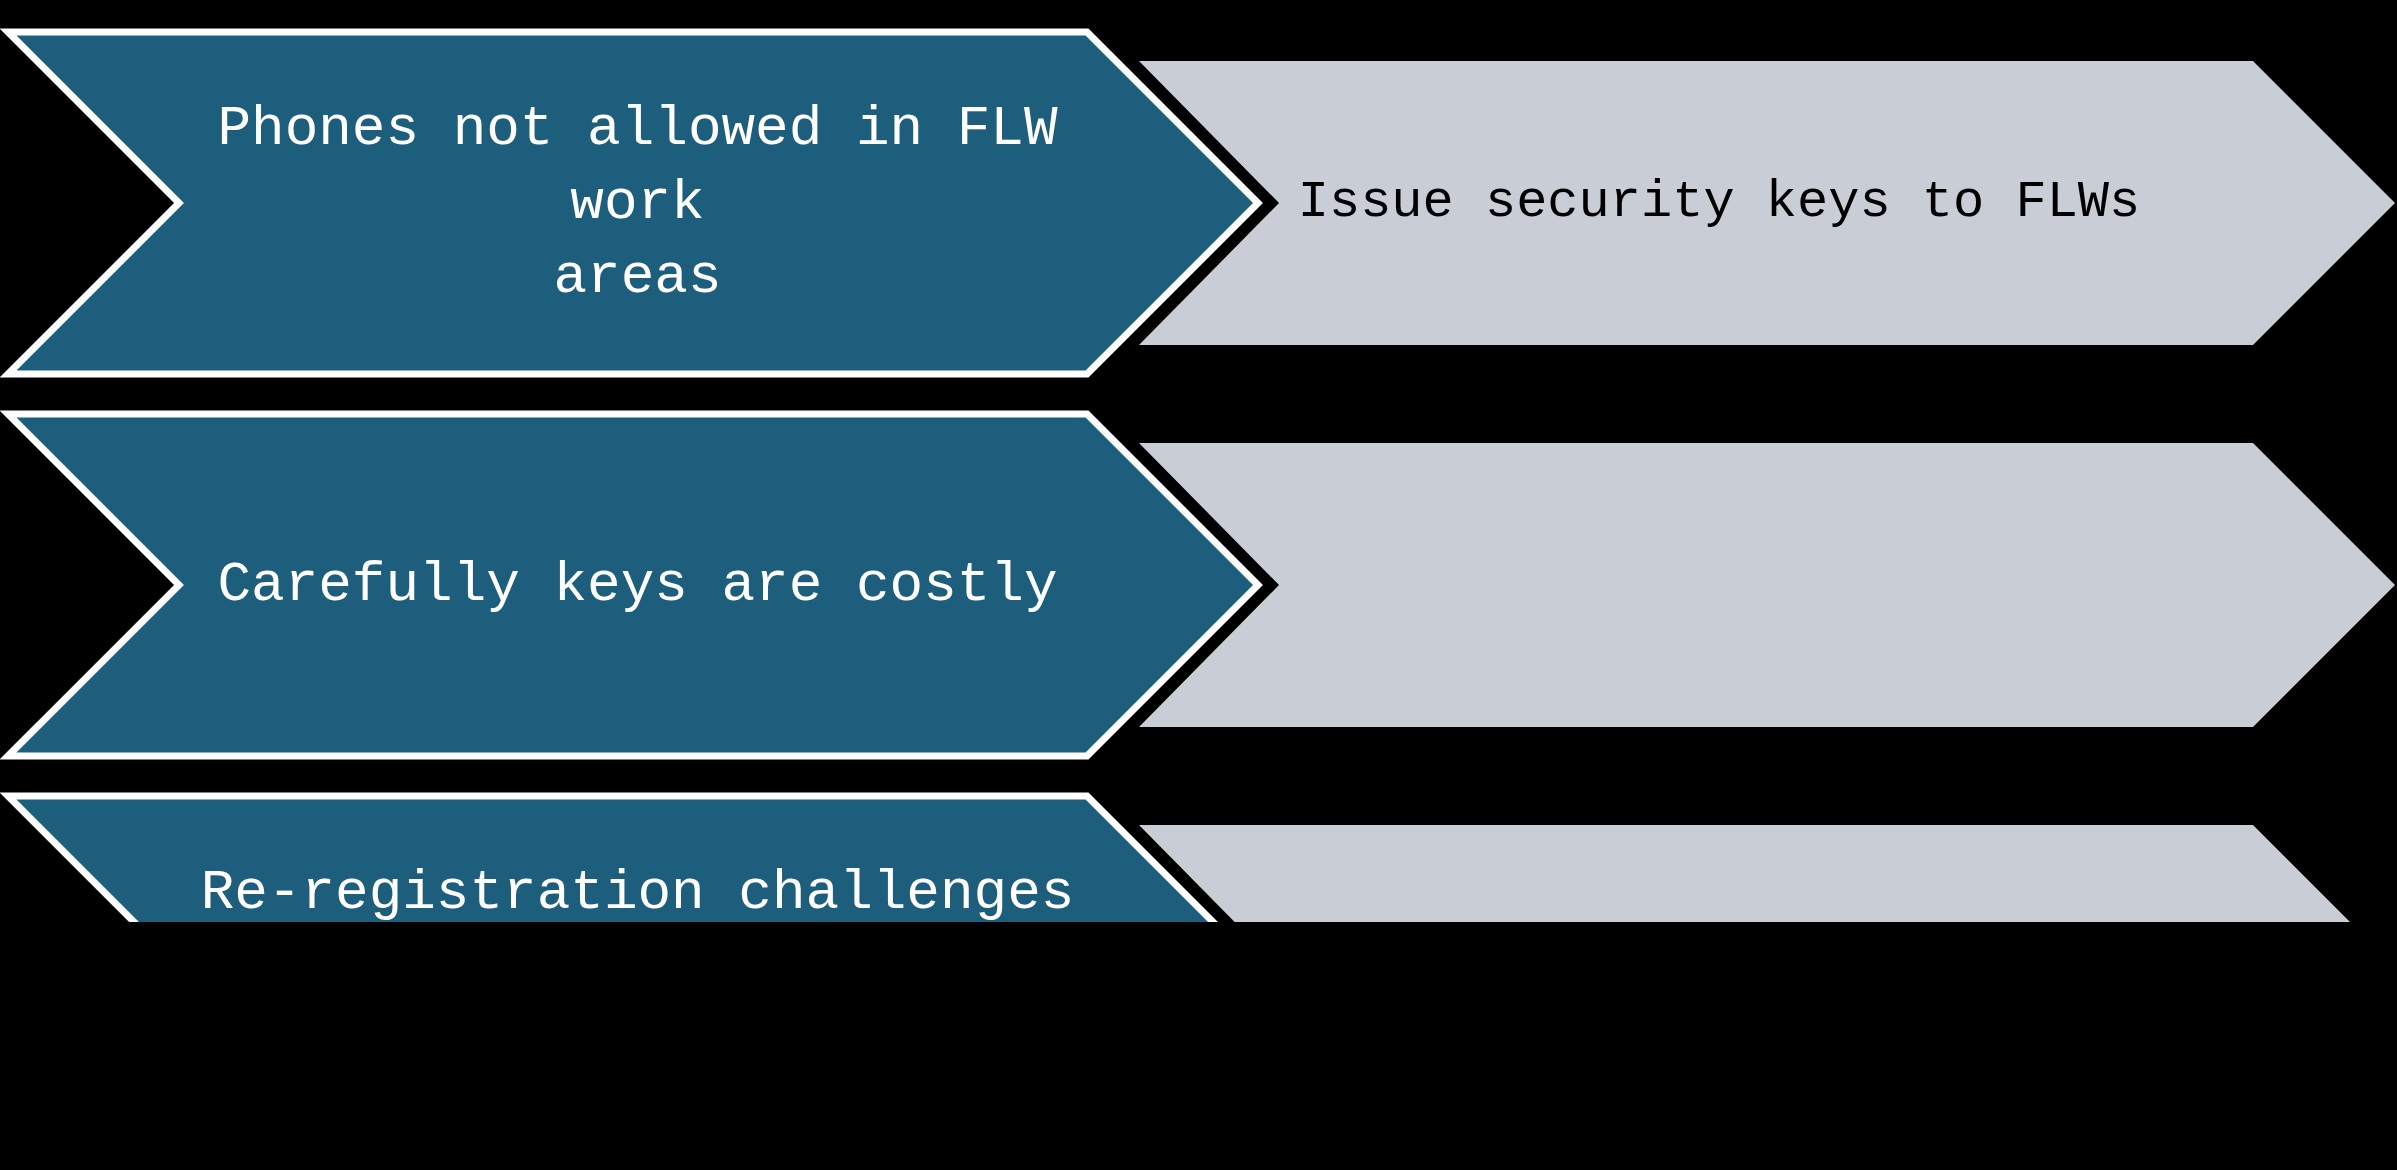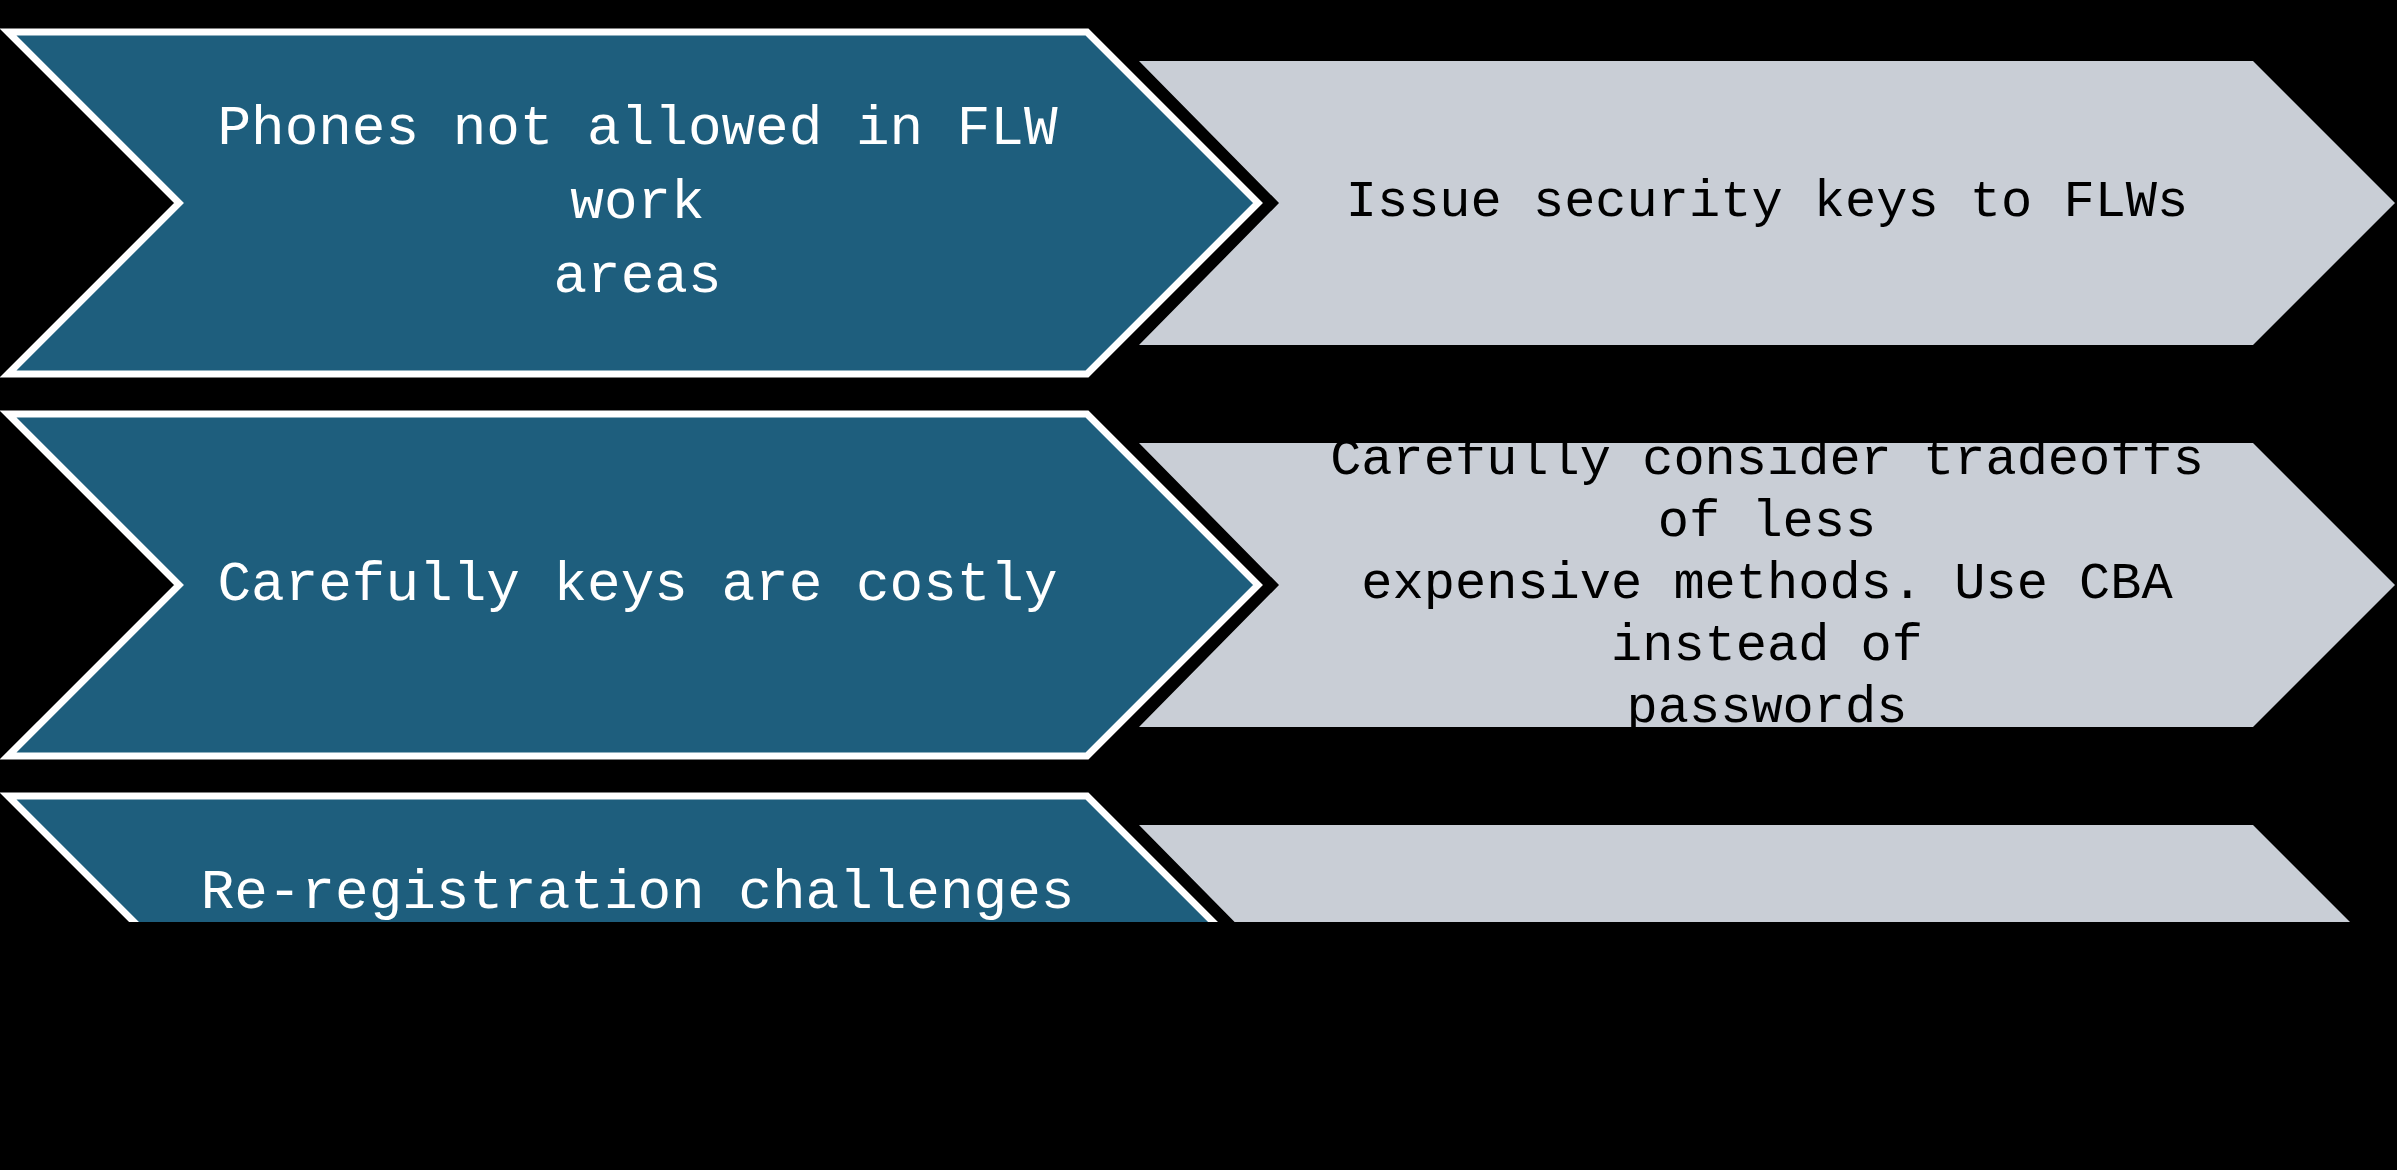--- a/index.html
+++ b/index.html
@@ -28,23 +28,23 @@
     clip-path:polygon(0 0, 1114px 0, 100% 50%, 1114px 100%, 0 100%, 140px 50%);
   }
   .challenge-text{
     position:absolute;left:185px;top:8px;width:905px;height:342px;
     display:flex;align-items:center;justify-content:center;
     text-align:center;white-space:pre-line;
     color:var(--challenge-text,#FFFFFF);
     font-size:56px;line-height:74px;
   }
   .solution-text{
-    position:absolute;left:1292px;top:37px;width:950px;height:284px;
+    position:absolute;left:1244px;top:37px;width:950px;height:284px;
     display:flex;align-items:center;justify-content:center;
-    text-align:center;white-space:pre-line;
+    white-space:pre-line;
     color:var(--solution-text,#000000);
     font-size:52px;line-height:62px;
   }
 </style>
 </head>
 <body>
 
 <div id="stage">
 
   <div class="row row-1">
@@ -56,23 +56,20 @@
 areas</div>
     <div class="solution-text">Issue security keys to FLWs</div>
   </div>
 
   <div class="row row-2">
     <div class="solution-shape"></div>
     <svg class="challenge-shape" viewBox="0 0 1266 358" width="1266" height="358">
       <polygon points="8,8 1087,8 1258,179 1087,350 8,350 179,179"></polygon>
     </svg>
     <div class="challenge-text">Carefully keys are costly</div>
-    <div class="solution-text">Carefully consider tradeoffs of less
-expensive methods. Use CBA instead of
-passwords</div>
   </div>
 
   <div class="row row-3">
     <div class="solution-shape"></div>
     <svg class="challenge-shape" viewBox="0 0 1266 358" width="1266" height="358">
       <polygon points="8,8 1087,8 1258,179 1087,350 8,350 179,179"></polygon>
     </svg>
     <div class="challenge-text">Re-registration challenges when
 security keys are lost</div>
   </div>

